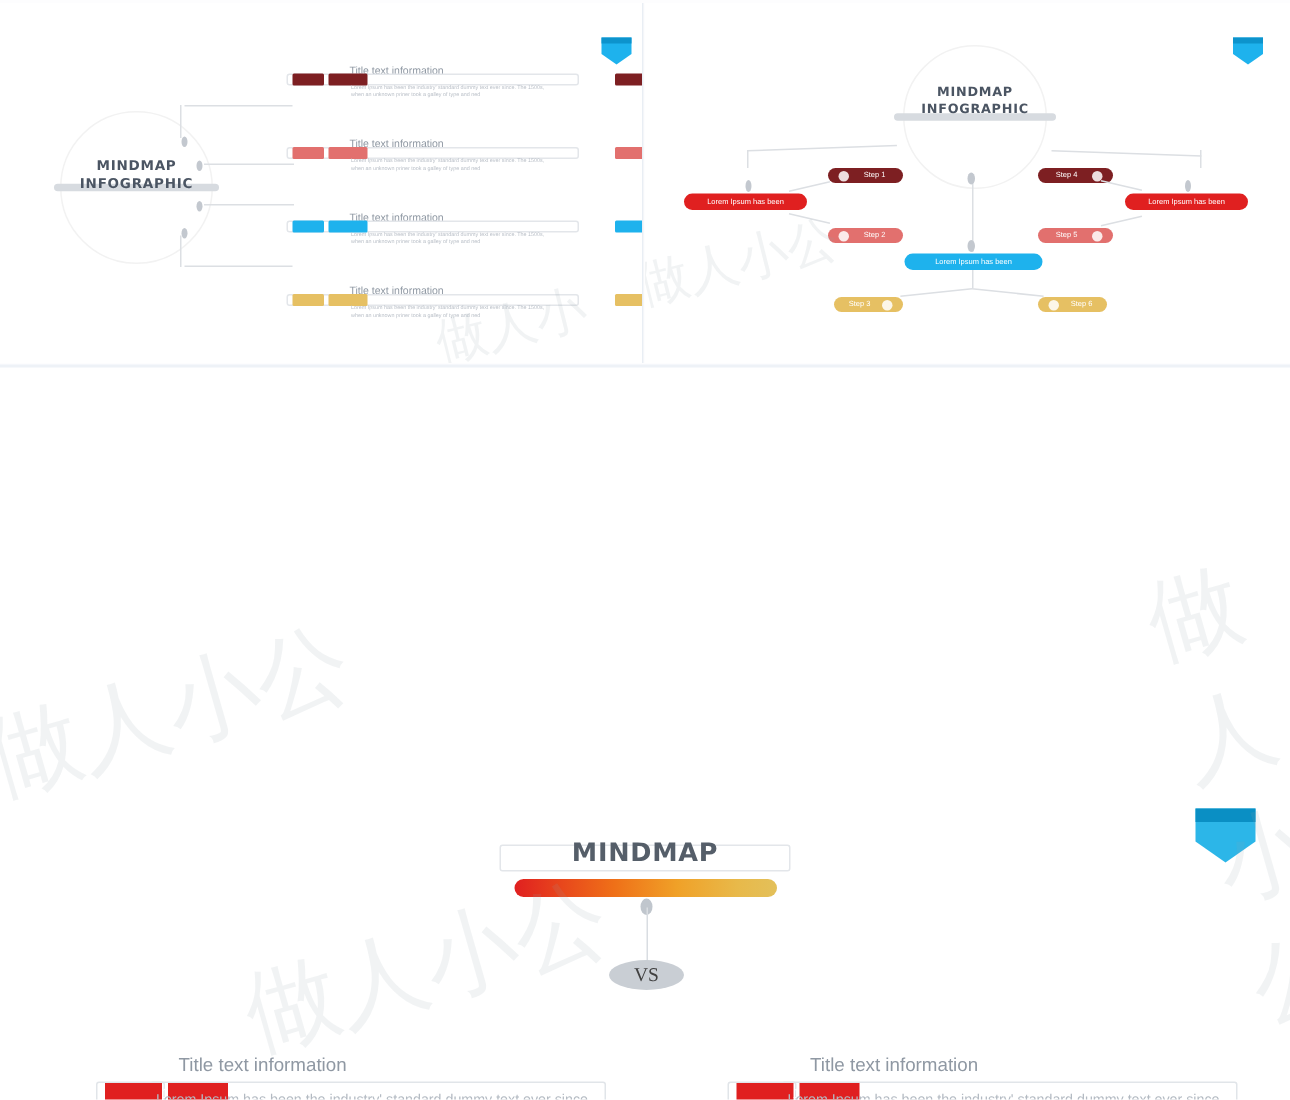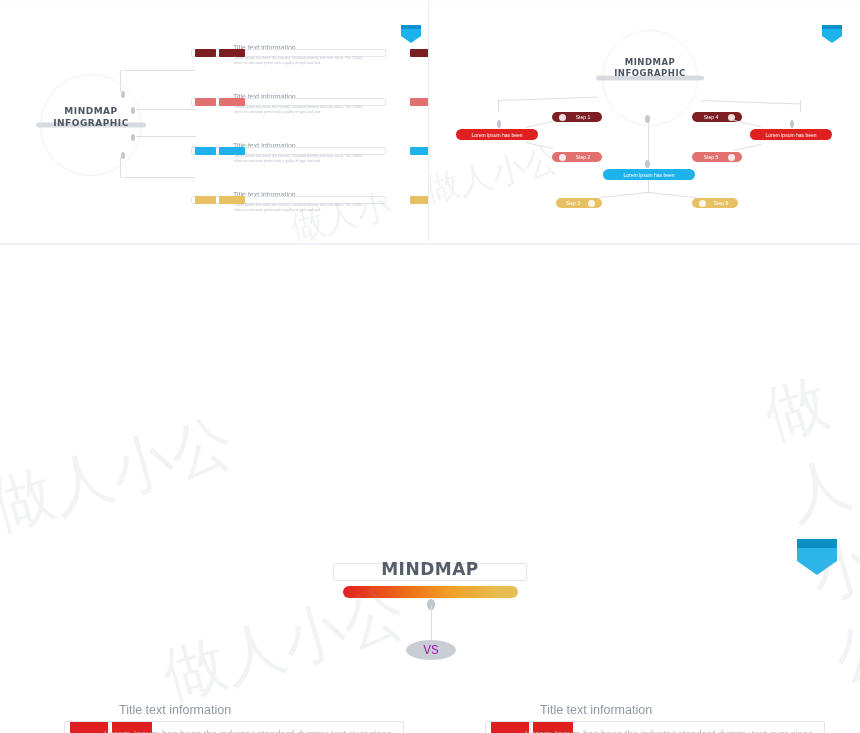--- a/index.html
+++ b/index.html
@@ -92,21 +92,21 @@
   .mm-gradbar { position: absolute; left: 343px; top: 339px; width: 175px; height: 12px;
                 border-radius: 6px;
                 background: linear-gradient(90deg,#e02020 0%, #e8471c 18%, #ef7018 38%,
                                             #f0a128 62%, #e8b94a 85%, #e3c05a 100%); }
   .mm-stem { position: absolute; left: 431px; top: 358px; width: 1px; height: 40px; background: #d9dde2; }
   .mm-knob { position: absolute; left: 427px; top: 352px; width: 8px; height: 11px;
              border-radius: 50%; background: #c0c6cd; }
   .mm-vs { position: absolute; left: 406px; top: 393px; width: 50px; height: 20px;
            border-radius: 50%; background: #c9ced4;
            display: flex; align-items: center; justify-content: center;
-           font-family: Liberation Mono, monospace; font-size: 13px; color: #a21caf; }
+           font-family: Liberation Serif, serif; font-size: 13px; color: #404040; }
 
   .b-row { position: absolute; width: 370px; height: 70px; }
   .b-title { position: absolute; left: 85px; top: 0; font-size: 12.5px; color: #8f98a3;
              white-space: nowrap; }
   .b-barbox { position: absolute; left: 66px; top: 18px; width: 304px; height: 15px;
               border: 1px solid #e1e5e9; background: #fff; border-radius: 2px; }
   .b-left-box { position: absolute; left: 30px; top: 18px; width: 46px; height: 15px;
                 border: 1px solid #e1e5e9; background: #fff; border-radius: 2px; }
   .b-chipA { position: absolute; top: 19px; height: 13px; }
   .b-chipB { position: absolute; top: 19px; height: 13px; }

